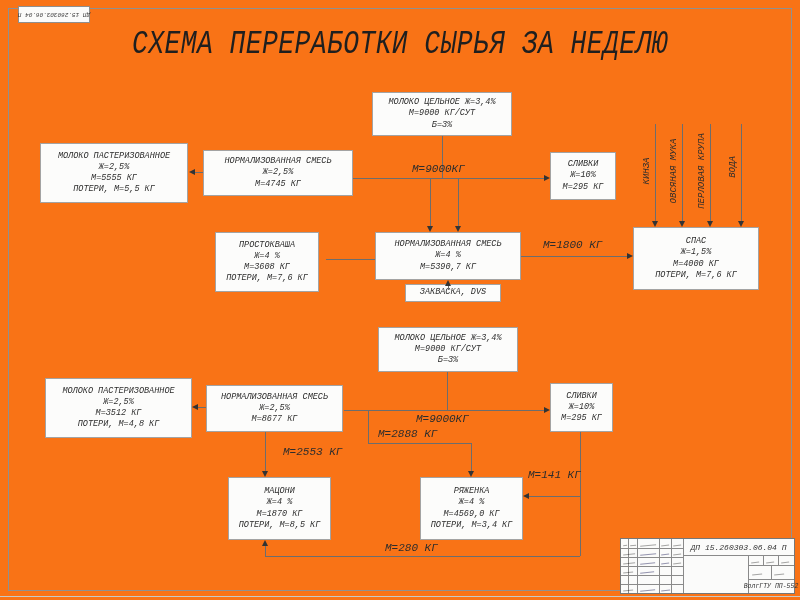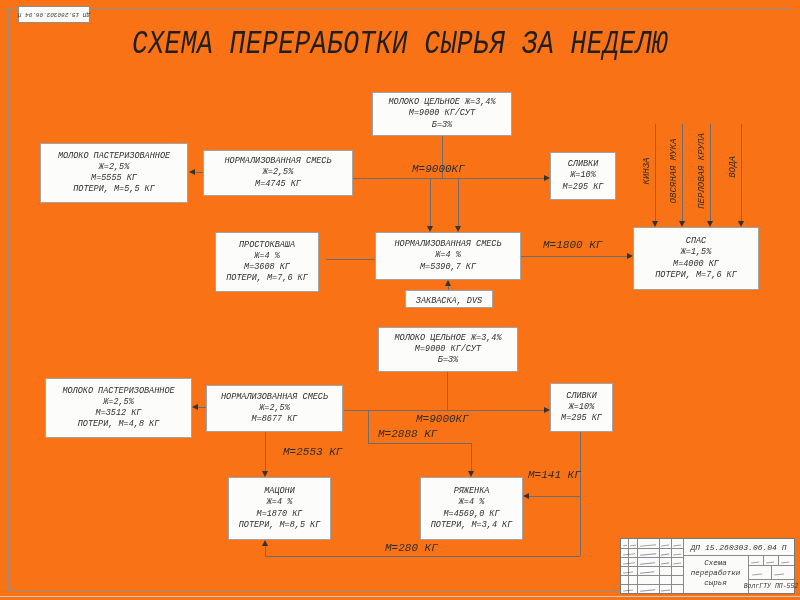--- a/index.html
+++ b/index.html
@@ -91,21 +91,21 @@
         <span>НОРМАЛИЗОВАННАЯ СМЕСЬ</span>
         <span>Ж=4 %</span>
         <span>М=5390,7 КГ</span>
       </div>
       <div class="node" style="left: 633px; top: 227px; width: 126px; height: 63px;">
         <span>СПАС</span>
         <span>Ж=1,5%</span>
         <span>М=4000 КГ</span>
         <span>ПОТЕРИ, М=7,6 КГ</span>
       </div>
-      <div class="node" style="left: 405px; top: 290px; width: 88px; height: 18px; justify-content: flex-end;">
+      <div class="node" style="left: 405px; top: 284px; width: 96px; height: 18px;">
         <span>ЗАКВАСКА, DVS</span>
       </div>
       <div class="node" style="left: 378px; top: 327px; width: 140px; height: 45px;">
         <span>МОЛОКО ЦЕЛЬНОЕ Ж=3,4%</span>
         <span>М=9000 КГ/СУТ</span>
         <span>Б=3%</span>
       </div>
       <div class="node" style="left: 45px; top: 378px; width: 147px; height: 60px;">
         <span>МОЛОКО ПАСТЕРИЗОВАННОЕ</span>
         <span>Ж=2,5%</span>
@@ -202,21 +202,20 @@
     <div class="tbl h" style="left:0;top:18px;width:62px"></div>
     <div class="tbl h" style="left:0;top:27px;width:62px"></div>
     <div class="tbl h" style="left:0;top:36px;width:62px"></div>
     <div class="tbl h" style="left:0;top:45px;width:62px"></div>
     <div class="tbl v" style="left:7px;top:0;height:54px"></div>
     <div class="tbl v" style="left:16px;top:0;height:54px"></div>
     <div class="tbl v" style="left:38px;top:0;height:54px"></div>
     <div class="tbl v" style="left:50px;top:0;height:54px"></div>
 
     <div class="tb-doc">ДП 15.260303.06.04 П</div>
-    <div class="tb-title">Схема переработки сырья</div>
     <div class="tb-org">ВолгГТУ ПП-552</div>
 
     <span class="scrib g" style="left:2px;top:3px;width:4px"></span>
     <span class="scrib g" style="left:9px;top:3px;width:6px"></span>
     <span class="scrib g" style="left:19px;top:3px;width:16px"></span>
     <span class="scrib g" style="left:40px;top:3px;width:8px"></span>
     <span class="scrib g" style="left:52px;top:3px;width:8px"></span>
     <span class="scrib g" style="left:2px;top:12px;width:12px"></span>
     <span class="scrib" style="left:19px;top:12px;width:16px"></span>
     <span class="scrib" style="left:40px;top:12px;width:8px"></span>

